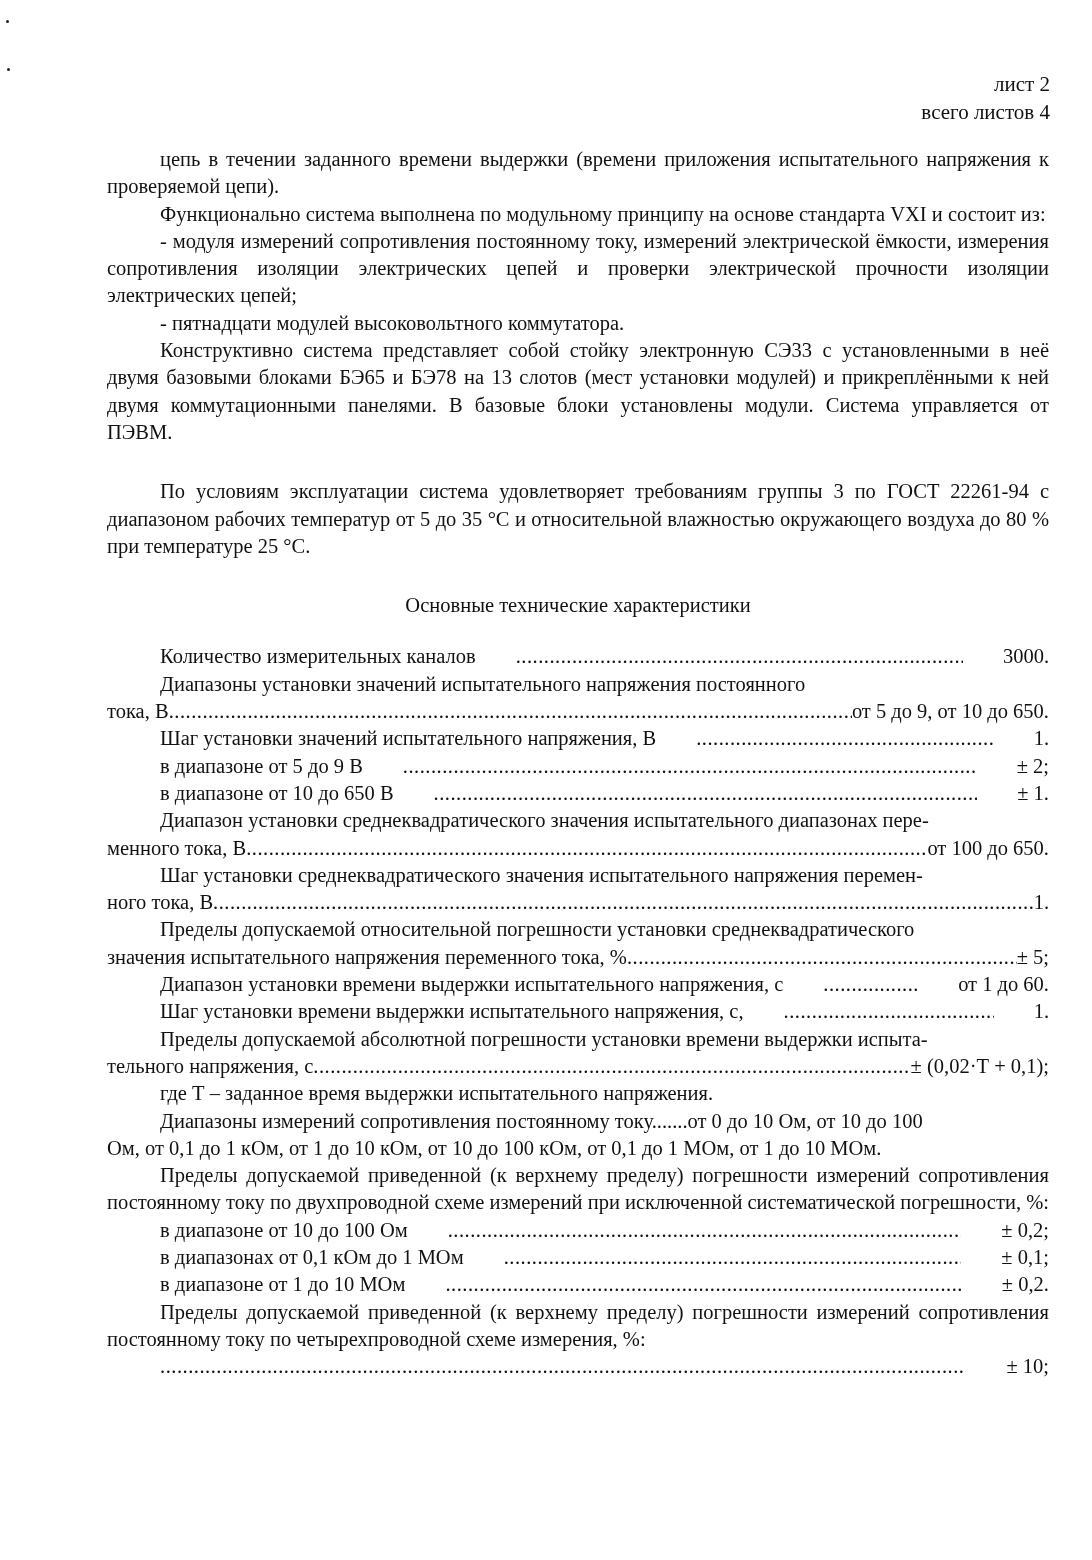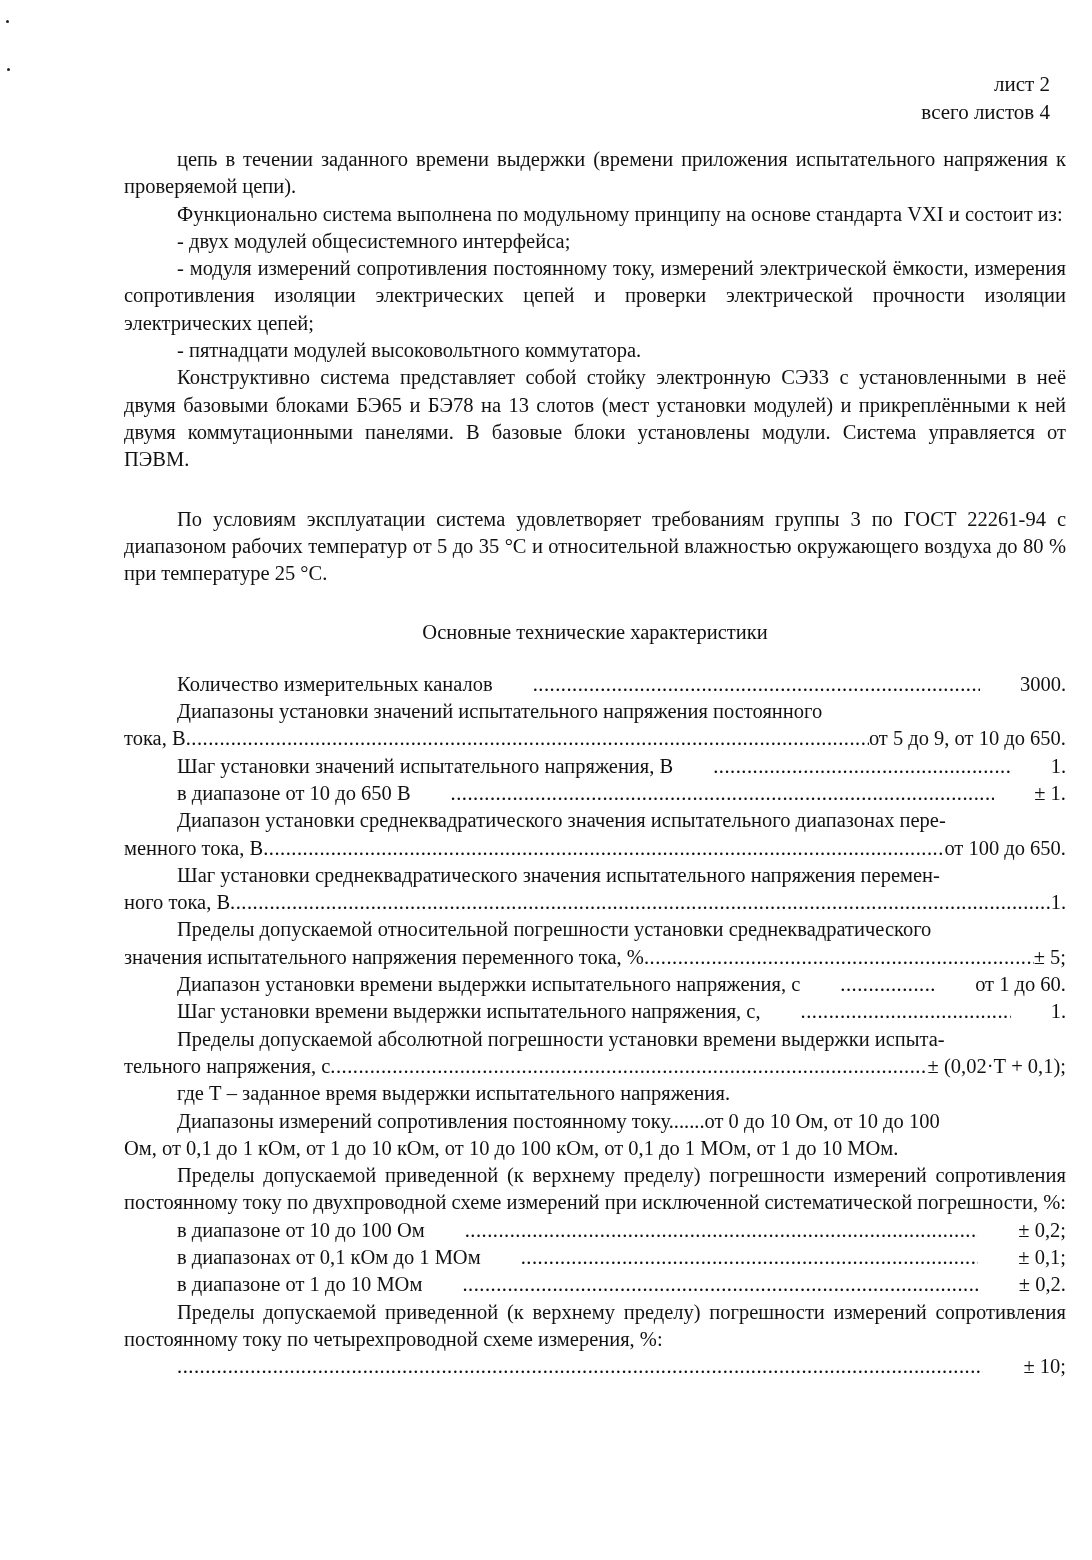--- a/index.html
+++ b/index.html
@@ -4,21 +4,21 @@
 <style>
   html, body { margin: 0; padding: 0; background: #ffffff; }
   body {
     width: 1092px; height: 1560px; position: relative; overflow: hidden;
     font-family: "Liberation Serif", "DejaVu Serif", serif;
     color: #111;
   }
   .page { position: absolute; left: 0; top: 0; width: 1092px; height: 1560px; }
   .speck { position: absolute; width: 3px; height: 3px; background: #222; border-radius: 50%; }
   .header { position: absolute; right: 42px; top: 70px; text-align: right; font-size: 21px; line-height: 28px; }
-  .body-text { position: absolute; left: 124px; width: 942px; top: 146px; font-size: 20.5px; line-height: 27.3px; }
+  .body-text { position: absolute; left: 107px; width: 942px; top: 146px; font-size: 20.5px; line-height: 27.3px; }
   .p { margin: 0; text-align: justify; text-indent: 53px; }
   .gap { height: 24px; }
   .gap2 { height: 32px; }
   .title { text-align: center; font-weight: normal; margin: 0; font-size: 20.5px; }
   .row { display: flex; align-items: baseline; white-space: nowrap; }
   .row .lbl { flex: 0 0 auto; }
   .row .dots { flex: 1 1 auto; overflow: hidden; }
   .row .dots::before {
     content: "....................................................................................................................................................................................................................................................................................";
     letter-spacing: 0.5px;
@@ -34,21 +34,20 @@
   <div class="speck" style="left:7px; top:68px;"></div>
 
   <div class="header">
     <div>лист 2</div>
     <div>всего листов 4</div>
   </div>
 
   <div class="body-text">
     <p class="p">цепь в течении заданного времени выдержки (времени приложения испытательного напряжения к проверяемой цепи).</p>
     <p class="p">Функционально система выполнена по модульному принципу на основе стандарта VXI и состоит из:</p>
-    <p class="p">- двух модулей общесистемного интерфейса;</p>
     <p class="p">- модуля измерений сопротивления постоянному току, измерений электрической ёмкости, измерения сопротивления изоляции электрических цепей и проверки электрической прочности изоляции электрических цепей;</p>
     <p class="p">- пятнадцати модулей высоковольтного коммутатора.</p>
     <p class="p">Конструктивно система представляет собой стойку электронную СЭ33 с установленными в неё двумя базовыми блоками БЭ65 и БЭ78 на 13 слотов (мест установки модулей) и прикреплёнными к ней двумя коммутационными панелями. В базовые блоки установлены модули. Система управляется от ПЭВМ.</p>
     <div class="gap2"></div>
     <p class="p">По условиям эксплуатации система удовлетворяет требованиям группы 3 по ГОСТ 22261-94 с диапазоном рабочих температур от 5 до 35 °С и относительной влажностью окружающего воздуха до 80 % при температуре 25 °С.</p>
     <div class="gap2"></div>
     <p class="title">Основные технические характеристики</p>
     <div class="gap"></div>
 
     <div class="row ind">
@@ -59,20 +58,25 @@
     <div class="ind">Диапазоны установки значений испытательного напряжения постоянного</div>
     <div class="row">
       <span class="lbl">тока, В</span>
         <span class="dots"></span>
         <span class="val">от 5 до 9, от 10 до 650.</span>
     </div>
     <div class="row ind">
       <span class="lbl">Шаг установки значений испытательного напряжения, В</span>
         <span class="dots"></span>
         <span class="val">1.</span>
+    </div>
+    <div class="row ind">
+      <span class="lbl">в диапазоне от 5 до 9 В</span>
+        <span class="dots"></span>
+        <span class="val">± 2;</span>
     </div>
     <div class="row ind">
       <span class="lbl">в диапазоне от 10 до 650 В</span>
         <span class="dots"></span>
         <span class="val">± 1.</span>
     </div>
     <div class="ind">Диапазон установки среднеквадратического значения испытательного диапазонах пере-</div>
     <div class="row">
       <span class="lbl">менного тока, В</span>
         <span class="dots"></span>

